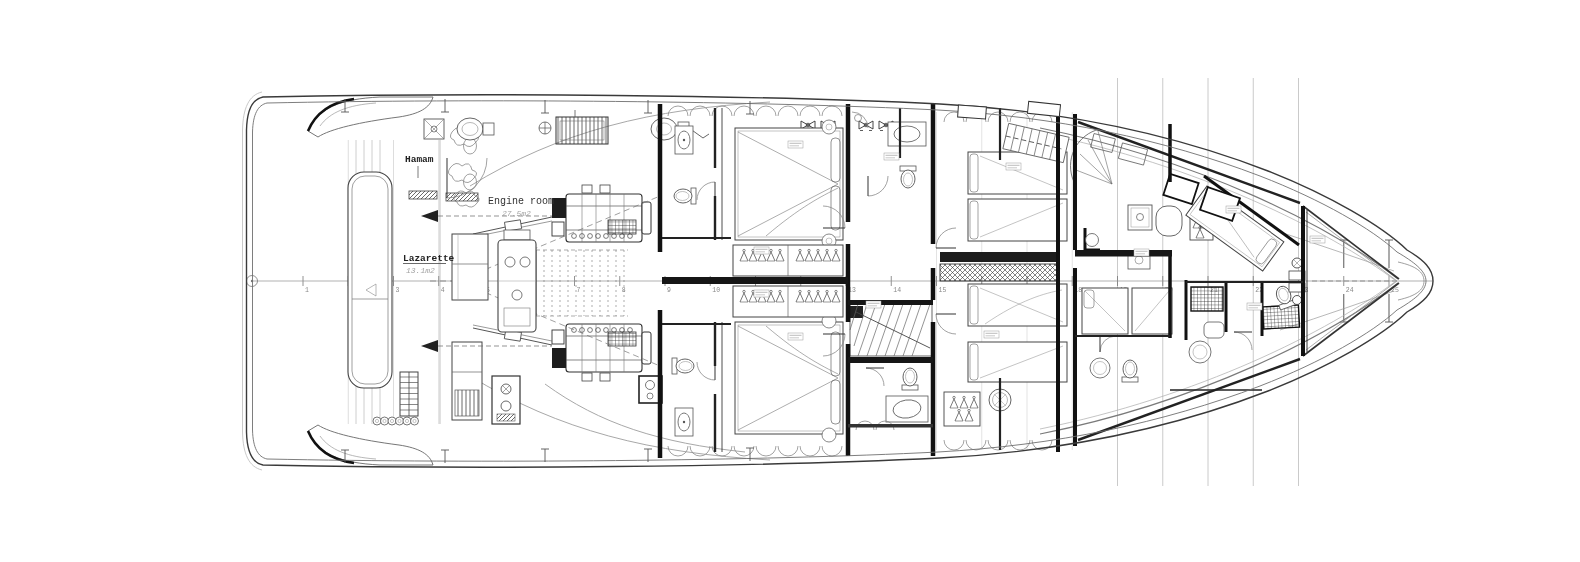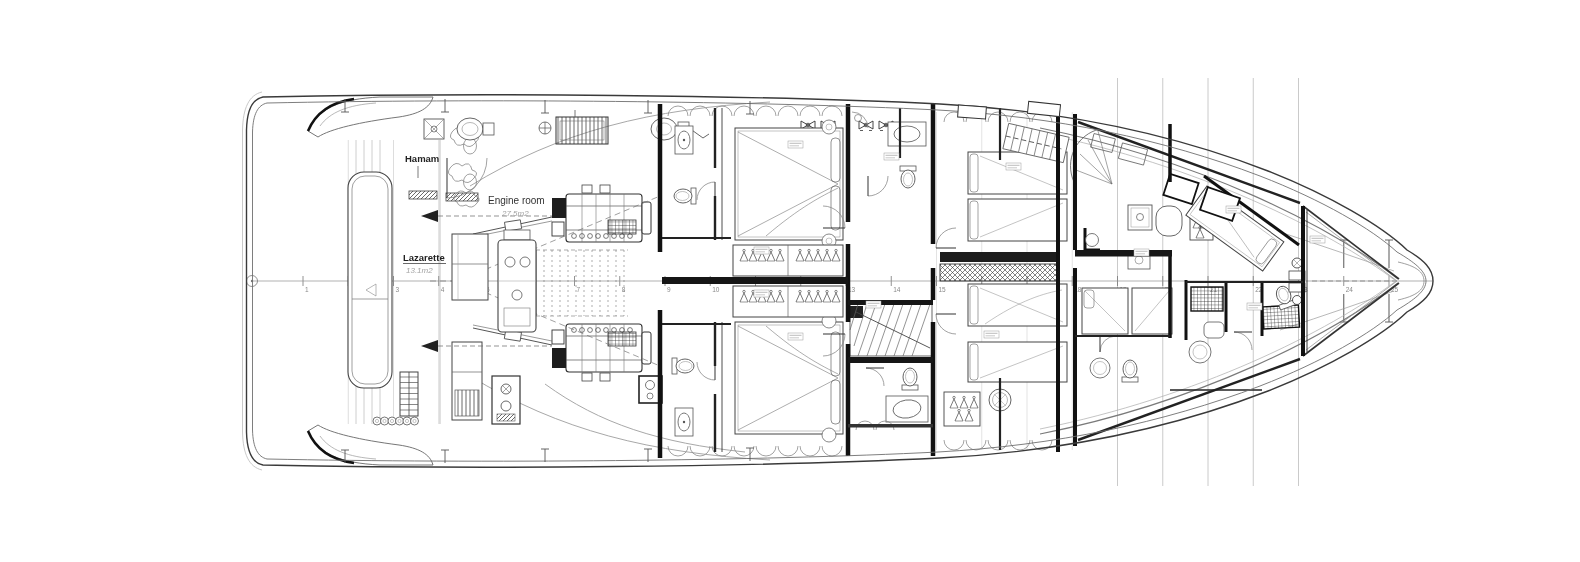--- a/index.html
+++ b/index.html
@@ -1,20 +1,20 @@
 <!DOCTYPE html>
 <html style="--ink: #1c1c1c; --medium: #555555; --light: #999999; --faint: #cccccc; --paper: #ffffff;"><head>
 <meta charset="utf-8">
 <style>
   :root{
     --ink:#1c1c1c; --medium:#555555; --light:#999999; --faint:#cccccc; --paper:#ffffff;
   }
   html,body{margin:0;padding:0;background:var(--paper);}
   .canvas{position:relative;width:1580px;height:562px;background:var(--paper);overflow:hidden;
-          font-family:Liberation Sans, sans-serif;}
+          font-family:Liberation Mono, monospace;}
   svg{position:absolute;left:0;top:0;}
   .hull-outer{fill:none;stroke:#3a3a3a;stroke-width:1.4;}
   .hull-inner{fill:none;stroke:#6f6f6f;stroke-width:0.9;}
   .hull-faint{fill:none;stroke:#bbbbbb;stroke-width:0.8;}
   .sweep{fill:none;stroke:#a8a8a8;stroke-width:1;}
   .bulk{stroke:#111;stroke-linecap:butt;}
   .arc{fill:none;stroke:#8a8a8a;stroke-width:0.8;}
   .leaf{stroke:#444;stroke-width:1.1;}
   .lbl{fill:#222;font-size:9.5px;font-weight:600;}
   .lbl2{fill:#333;font-size:10px;font-weight:400;}

